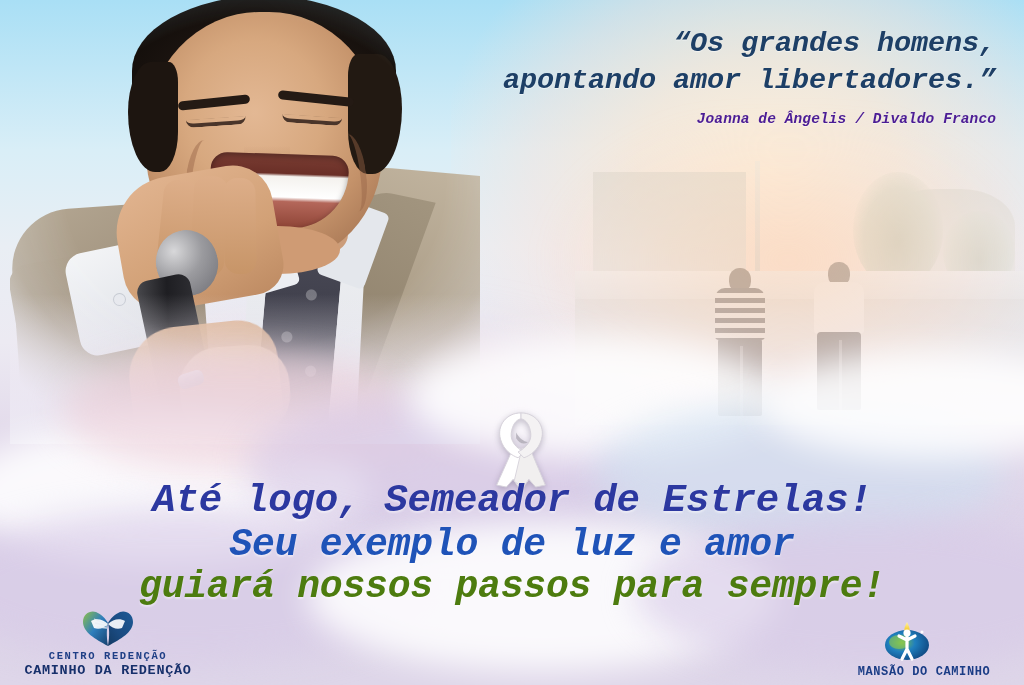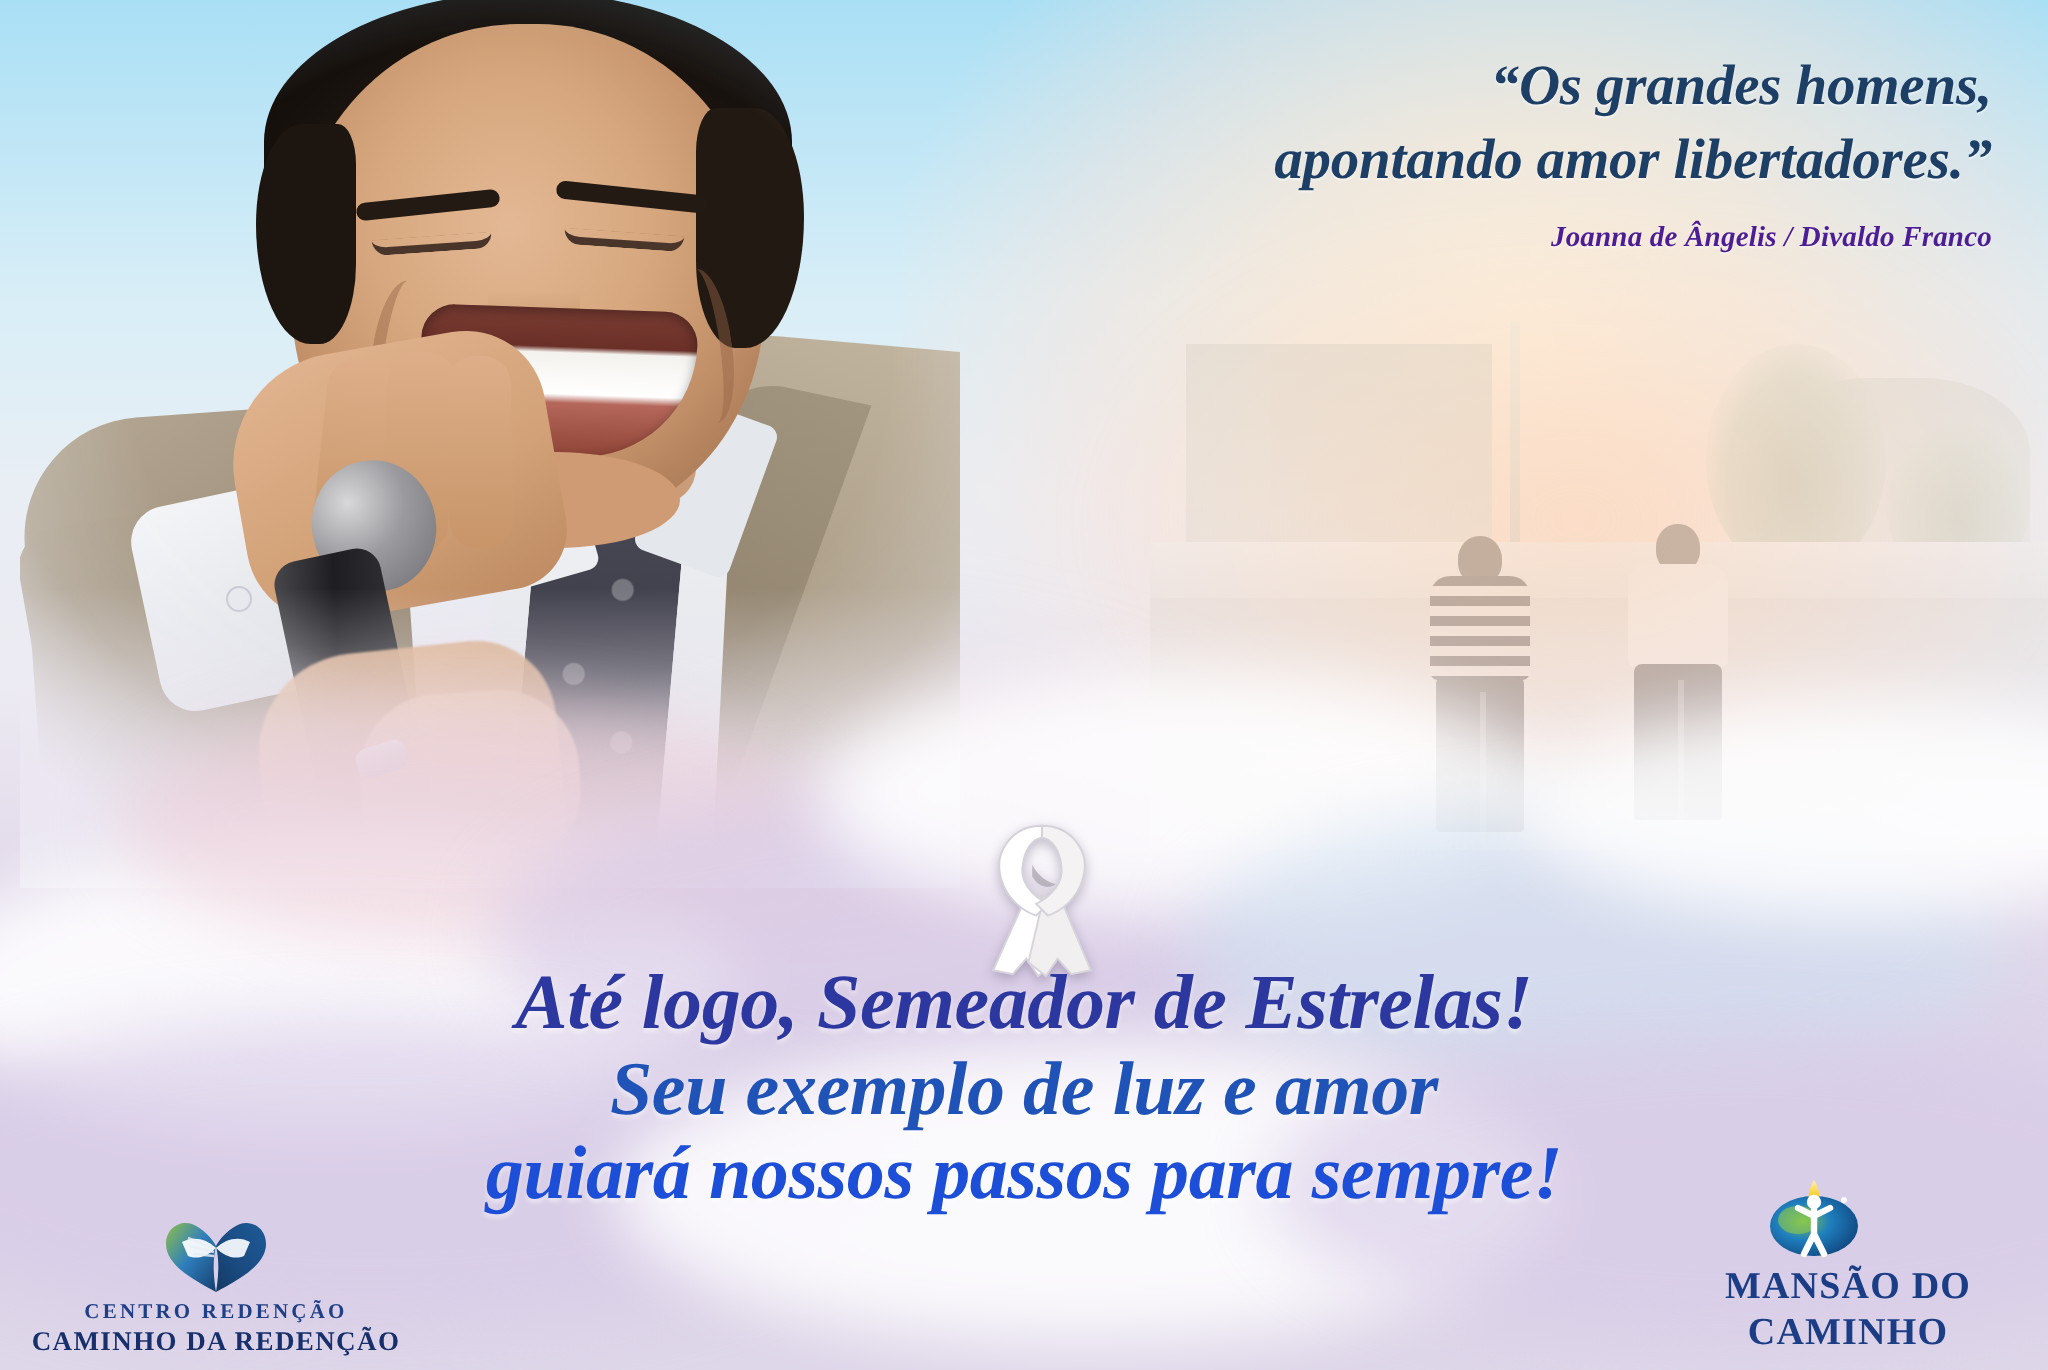--- a/index.html
+++ b/index.html
@@ -1,21 +1,21 @@
 <!DOCTYPE html>
 <html><head>
 <meta charset="utf-8">
 <style>
   html,body{margin:0;padding:0;background:#555;}
   *{box-sizing:border-box;}
   .stage{
     position:relative;
     width:1024px;height:685px;
     overflow:hidden;
-    font-family:Liberation Serif, serif;
+    font-family:Liberation Mono, monospace;
     background:#cfe9f7;
   }
 
   
   .bg-sky{
     position:absolute;inset:0;
     background:
       linear-gradient(180deg,
         #a9dff5 0%,
         #bfe6f6 10%,
@@ -225,29 +225,29 @@
 
   
   .headline{
     position:absolute;left:0;top:482px;width:100%;text-align:center;
     font-style:italic;font-weight:bold;
   }
   .headline .h1{font-size:39px;line-height:1.02;color:#2c38a0;
     text-shadow:0 2px 2px rgba(255,255,255,.45);letter-spacing:-.2px;}
   .headline .h2{font-size:38px;line-height:1.06;color:#1f53b8;margin-top:3px;
     text-shadow:0 2px 2px rgba(255,255,255,.45);letter-spacing:-.2px;}
-  .headline .h3{font-size:38px;line-height:1.06;color:#1d4ed8;margin-top:2px;
+  .headline .h3{font-size:38px;line-height:1.06;color:#4d7c0f;margin-top:2px;
     text-shadow:0 2px 2px rgba(255,255,255,.45);letter-spacing:-.2px;}
 
   
   .logo-left{position:absolute;left:8px;bottom:6px;width:200px;text-align:center;}
   .logo-right{position:absolute;right:10px;bottom:6px;width:215px;text-align:center;}
   .logo-left .l1{font-size:10.5px;font-weight:bold;color:#1f3f86;letter-spacing:1.6px;line-height:1.25;}
   .logo-left .l2{font-size:13.5px;font-weight:bold;color:#17306b;letter-spacing:.7px;line-height:1.2;}
-  .logo-right .l1{font-size:19px;font-weight:bold;color:#1b3d86;letter-spacing:.6px;line-height:1.2;margin-left:35px;}
+  .logo-right .l1{font-size:12px;font-weight:bold;color:#1b3d86;letter-spacing:.6px;line-height:1.2;margin-left:35px;}
   .logo-mark{display:block;margin:0 auto 3px;}
 </style>
 </head>
 <body>
 
 <div class="stage">
 
   <div class="bg-sky"></div>
   <div class="bg-warm"></div>
   <div class="bg-warm2"></div>

